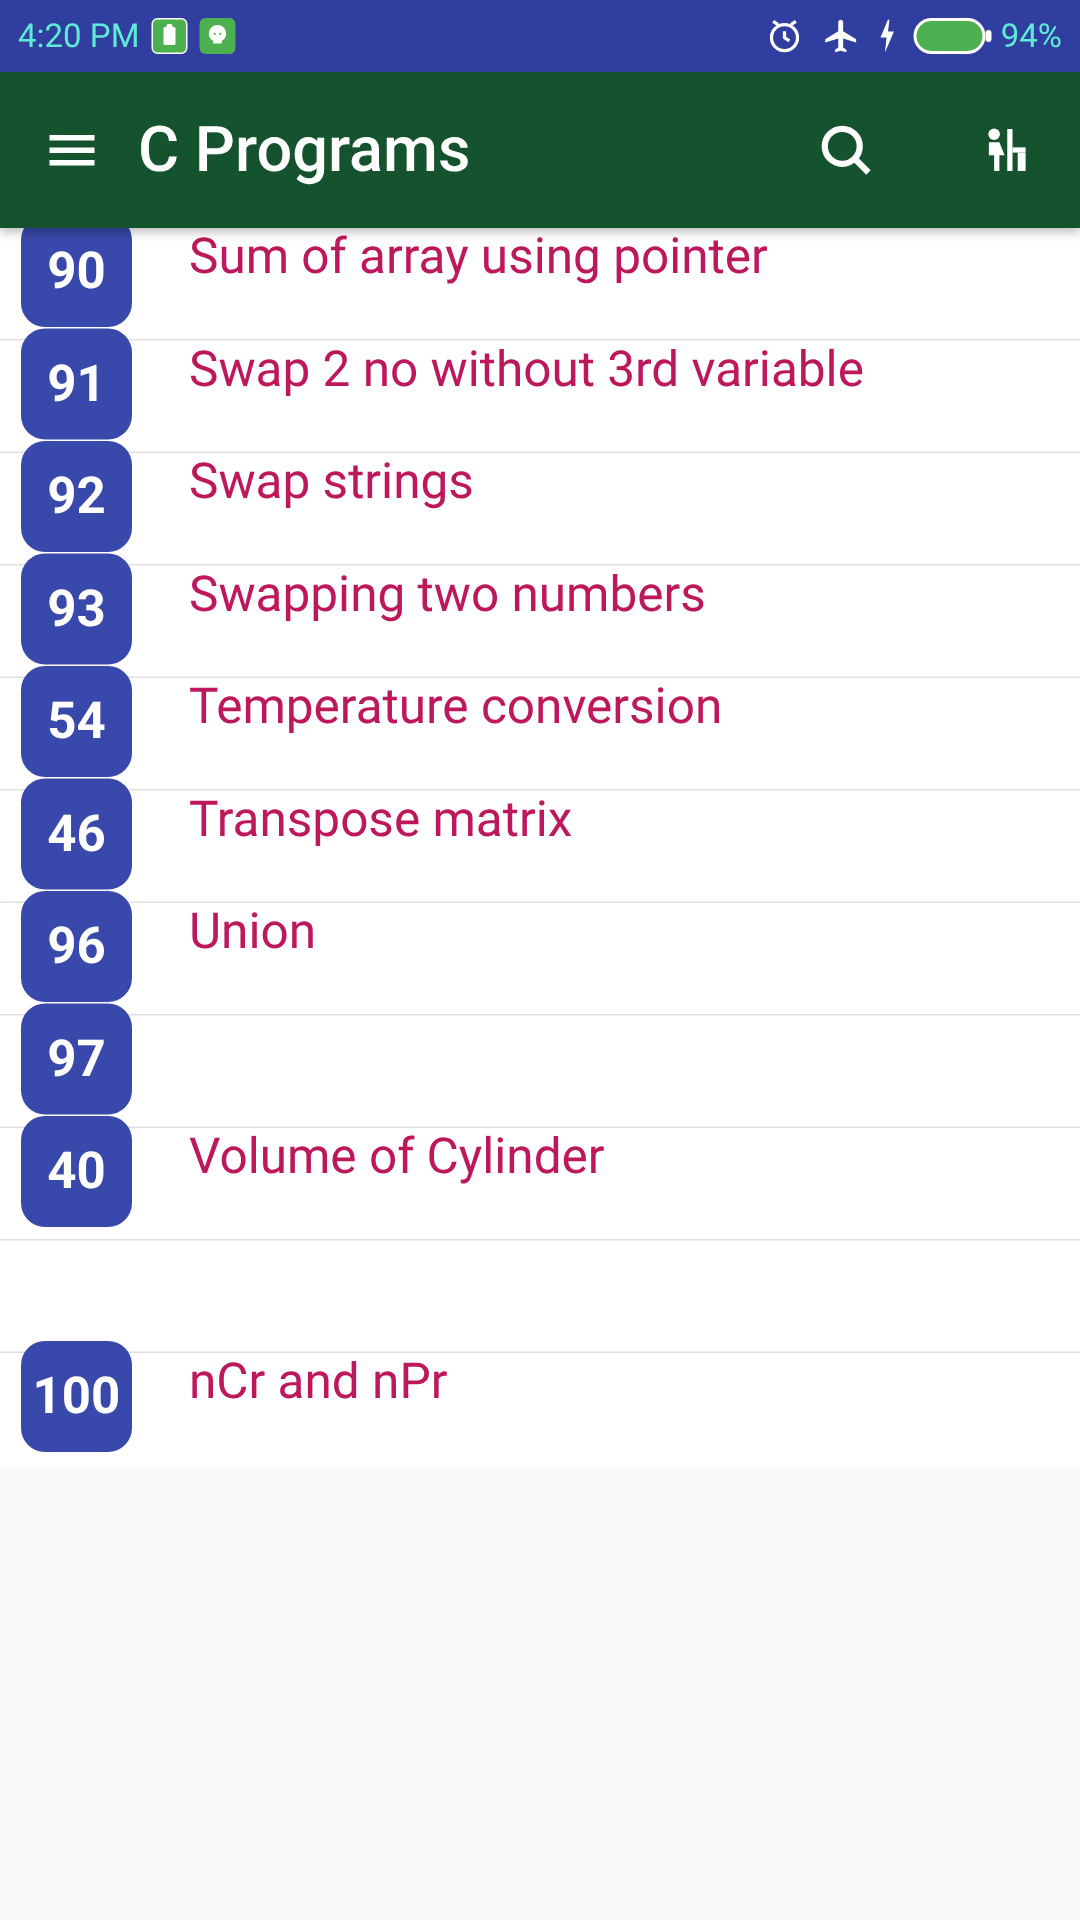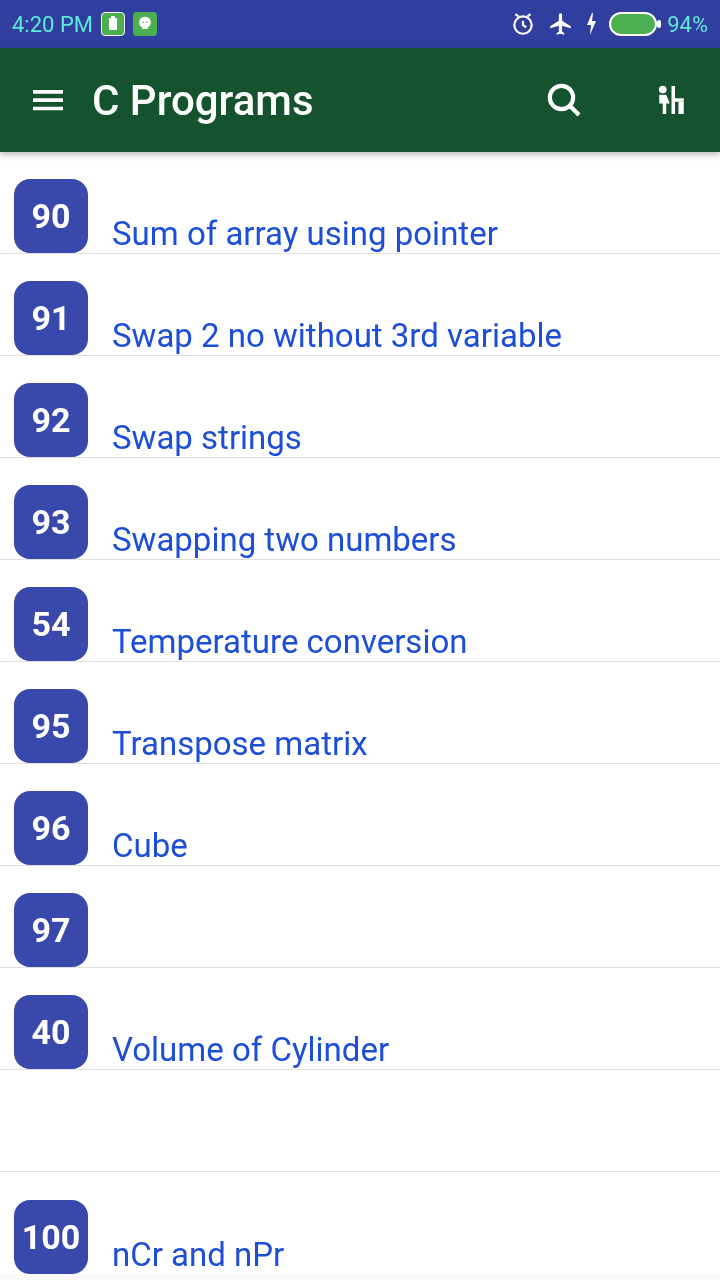--- a/index.html
+++ b/index.html
@@ -39,41 +39,40 @@
     color: #fff;
     box-shadow: 0 3px 6px rgba(0,0,0,0.25);
     position: relative; z-index: 2;
   }
   .app-title { font-size: 42px; font-weight: 500; flex: 1; }
   .app-bar-actions { display: flex; align-items: center; gap: 56px; margin-right: 4px; }
   .icon-btn { width: 48px; height: 48px; display: inline-flex; align-items: center; justify-content: center; cursor: pointer; }
 
   .list { background: #fff; }
   .list-item {
-    display: flex; align-items: flex-end;
-    height: 102px;
+    display: flex; align-items: flex-start;
+    height: 75px;
     padding: 0 14px;
     border-bottom: 1px solid #e0e0e0;
     cursor: pointer;
-    gap: 24px;
+    gap: 38px;
   }
   .num-badge {
     min-width: 74px; height: 74px;
     background: #3949ab;
     color: #fff;
     border-radius: 16px;
     display: flex; align-items: center; justify-content: center;
     font-size: 34px; font-weight: 700;
     margin-top: -8px;
   }
   .item-label {
     font-size: 33px;
-    color: #1d4ed8;
+    color: #be185d;
     font-weight: 400;
-    margin-top: 40px;
   }
 </style>
 </head>
 <body>
 
 <div class="status-bar">
   <div class="status-left">
     <span>4:20 PM</span>
     <span class="mini-badge badge-green">
       <svg width="12" height="16" viewBox="0 0 12 16">
@@ -152,26 +151,26 @@
   </div>
   <div class="list-item">
     <div class="num-badge">93</div>
     <div class="item-label">Swapping two numbers</div>
   </div>
   <div class="list-item">
     <div class="num-badge">54</div>
     <div class="item-label">Temperature conversion</div>
   </div>
   <div class="list-item">
-    <div class="num-badge">95</div>
+    <div class="num-badge">46</div>
     <div class="item-label">Transpose matrix</div>
   </div>
   <div class="list-item">
     <div class="num-badge">96</div>
-    <div class="item-label">Cube</div>
+    <div class="item-label">Union</div>
   </div>
   <div class="list-item">
     <div class="num-badge">97</div>
   </div>
   <div class="list-item">
     <div class="num-badge">40</div>
     <div class="item-label">Volume of Cylinder</div>
   </div>
   <div class="list-item">
   </div>

